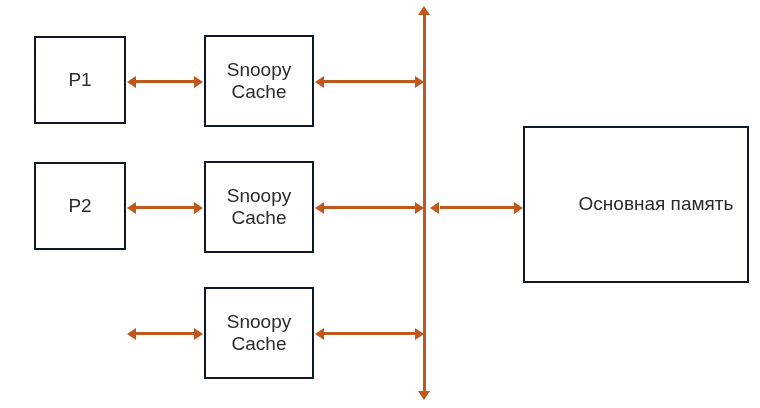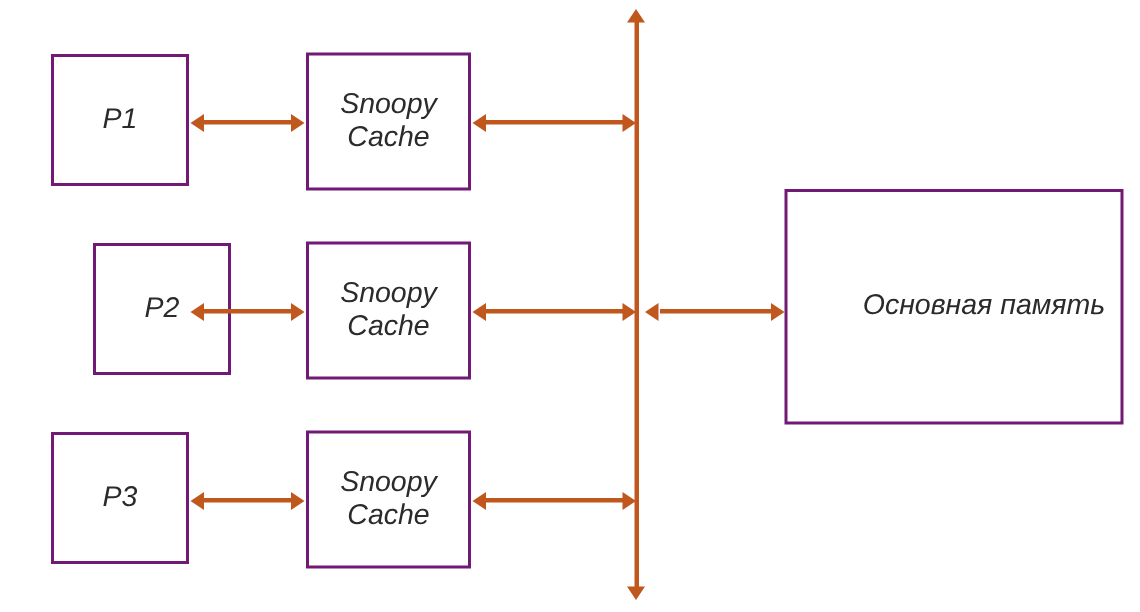--- a/index.html
+++ b/index.html
@@ -8,29 +8,28 @@
     background:#ffffff;
     font-family:"Liberation Sans", sans-serif;
     overflow:hidden;
   }
   #stage{position:relative;width:760px;height:408px;background:#fff;}
 
   .box{
     position:absolute;
     box-sizing:border-box;
     background:#ffffff;
-    border:2px solid #701a75;
+    border:2px solid #0f172a;
     display:flex;
     align-items:center;
     justify-content:center;
     text-align:center;
     color:#2b2b2b;
     line-height:1.18;
     white-space:pre-line;
-    font-style:italic;
   }
   .proc{font-size:19px;}
   .cache{font-size:19px;}
   .memory{font-size:19px;}
 
   
   .hline{
     position:absolute;
     height:3px;
     background:#c0571c;
@@ -65,27 +64,24 @@
 </style>
 </head>
 <body>
 
 <div id="stage">
 
   <div class="box proc" style="left:34px;top:36px;width:92px;height:88px;">
     <span>P1</span>
   </div>
 
-  <div class="box proc" style="left:34px;top:162px;width:92px;height:88px;margin-left:28px;">
+  <div class="box proc" style="left:34px;top:162px;width:92px;height:88px;">
     <span>P2</span>
   </div>
 
-  <div class="box proc" style="left:34px;top:288px;width:92px;height:88px;">
-    <span>P3</span>
-  </div>
 
   <div class="box cache" style="left:204px;top:35px;width:110px;height:92px;">
     <span>Snoopy
 Cache</span>
   </div>
 
   <div class="box cache" style="left:204px;top:161px;width:110px;height:92px;">
     <span>Snoopy
 Cache</span>
   </div>

